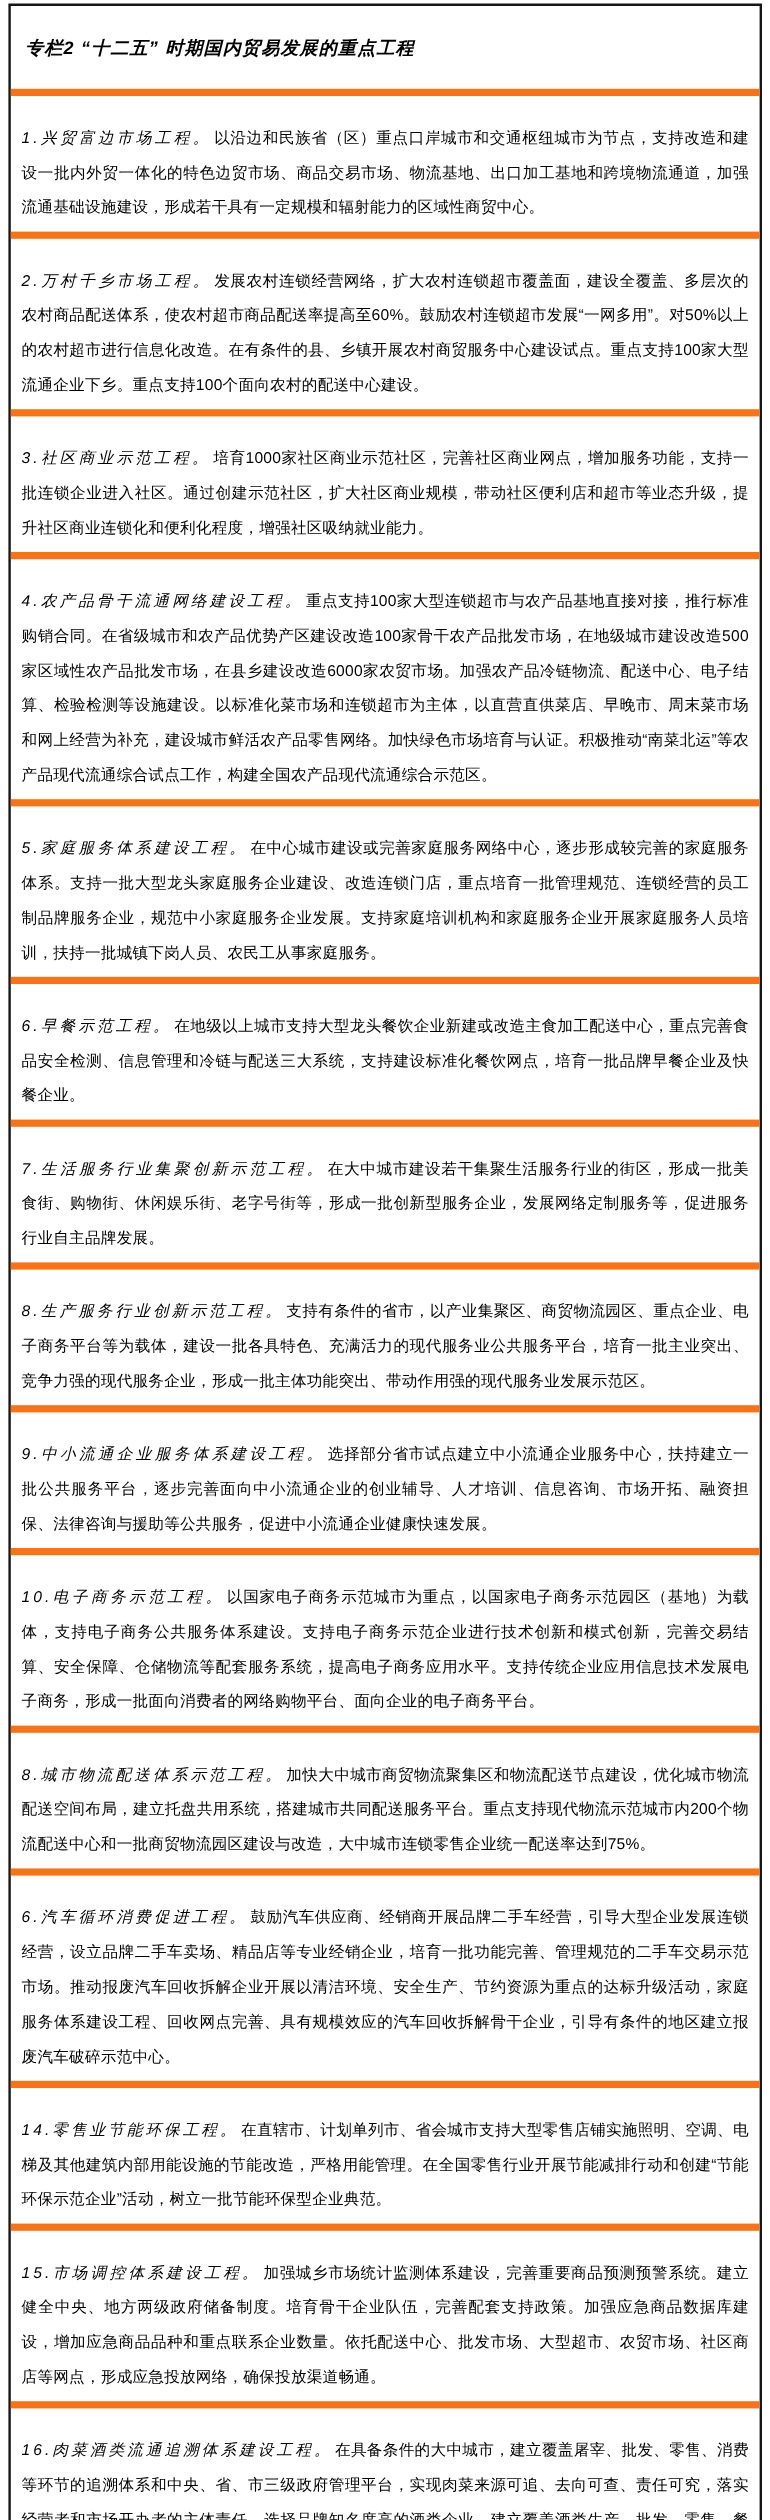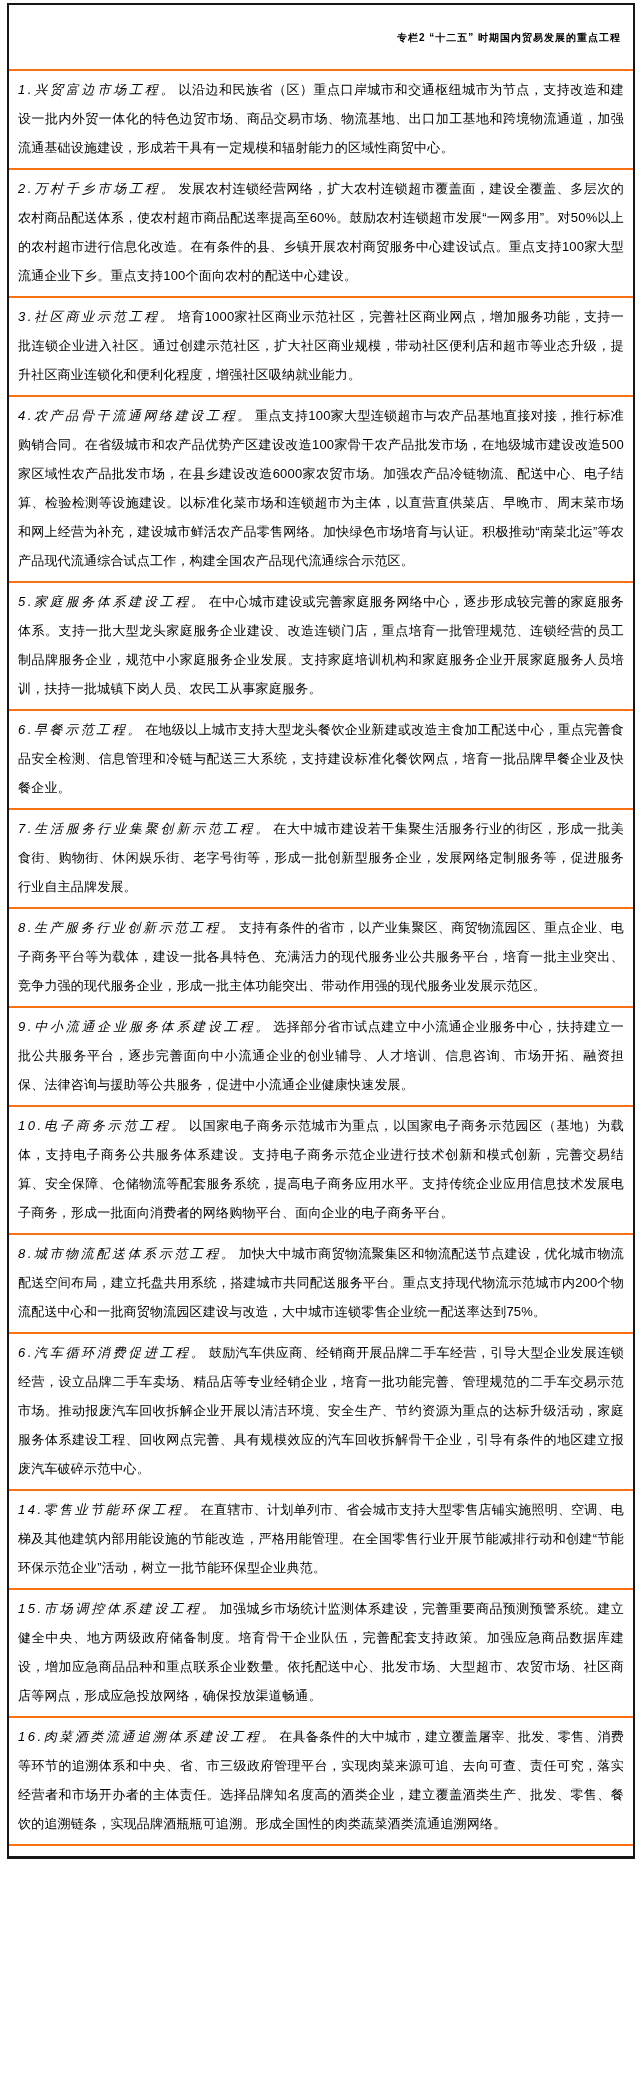--- a/index.html
+++ b/index.html
@@ -10,29 +10,30 @@
     font-family: "Liberation Sans", "DejaVu Sans", sans-serif;
   }
   body { width: 642px; }
   .sheet {
     margin: 3px 7px 5px 7px;
     border: 2px solid #161616;
     border-bottom-width: 3px;
     background: #ffffff;
   }
   .title-row {
-    text-align: right;
+    text-align: left;
     font-weight: bold;
-    font-size: 10px;
+    font-size: 15px;
     letter-spacing: 1px;
     padding: 26px 12px 24px 12px;
+    font-style: italic;
   }
   .item-row {
-    border-top: 2px solid #f97316;
-    padding: 4px 9px 6px 9px;
+    border-top: 6px solid #f97316;
+    padding: 20px 9px 6px 9px;
     font-size: 13px;
     line-height: 29px;
     text-align: justify;
     text-justify: inter-ideograph;
   }
   .item-heading {
     font-style: italic;
     letter-spacing: 2.5px;
     margin-right: 2px;
   }

